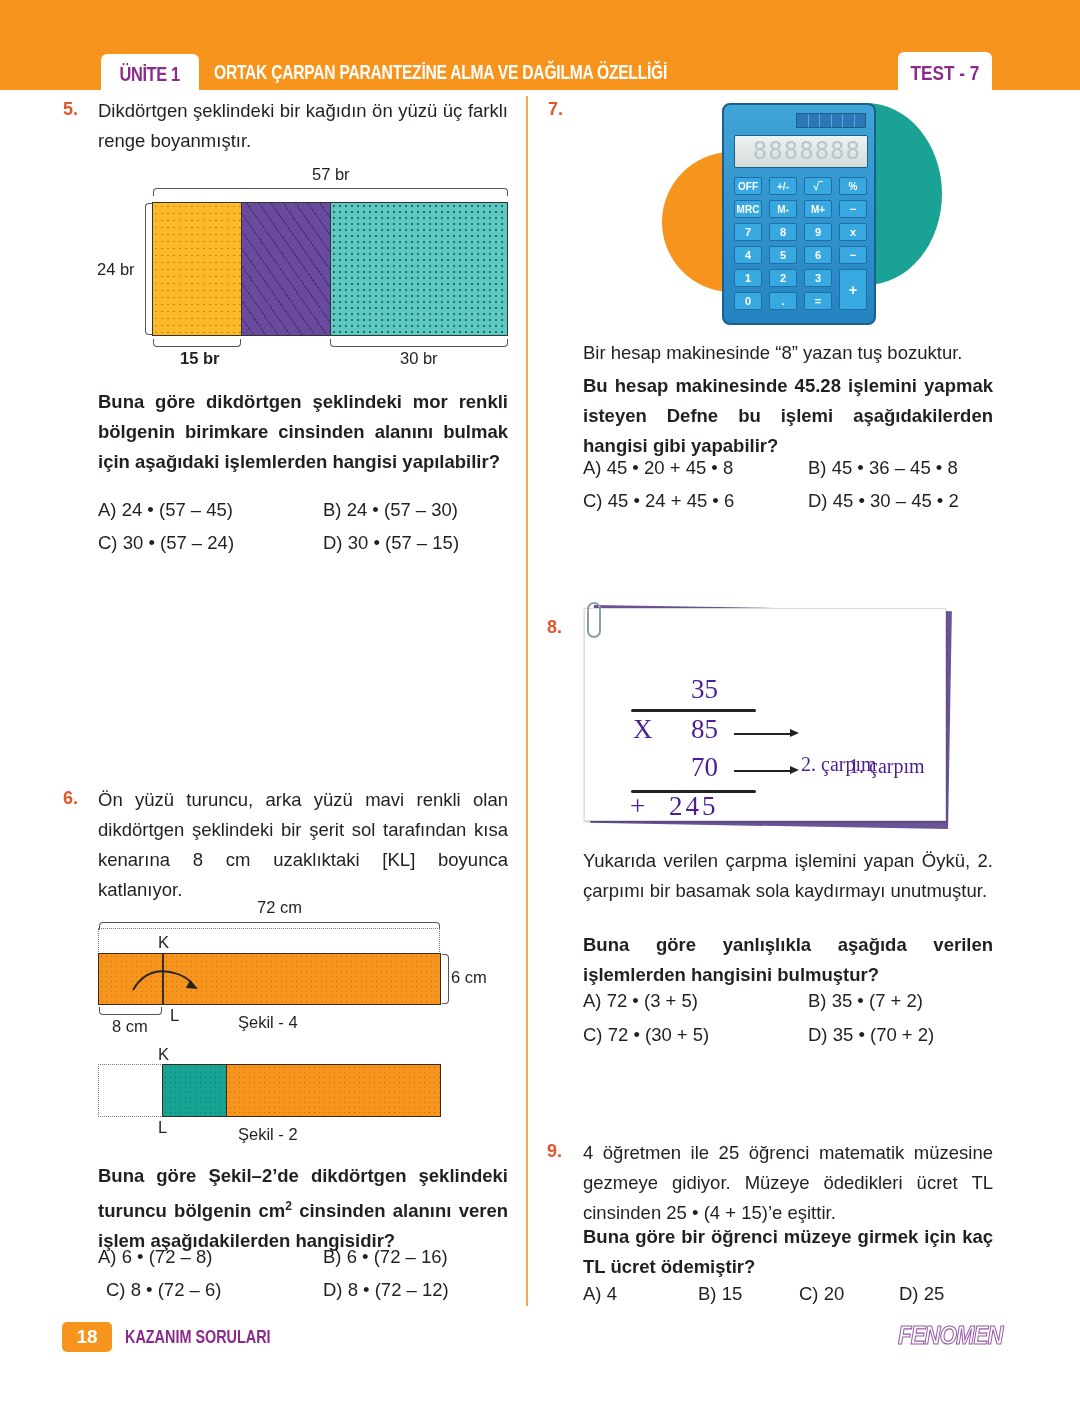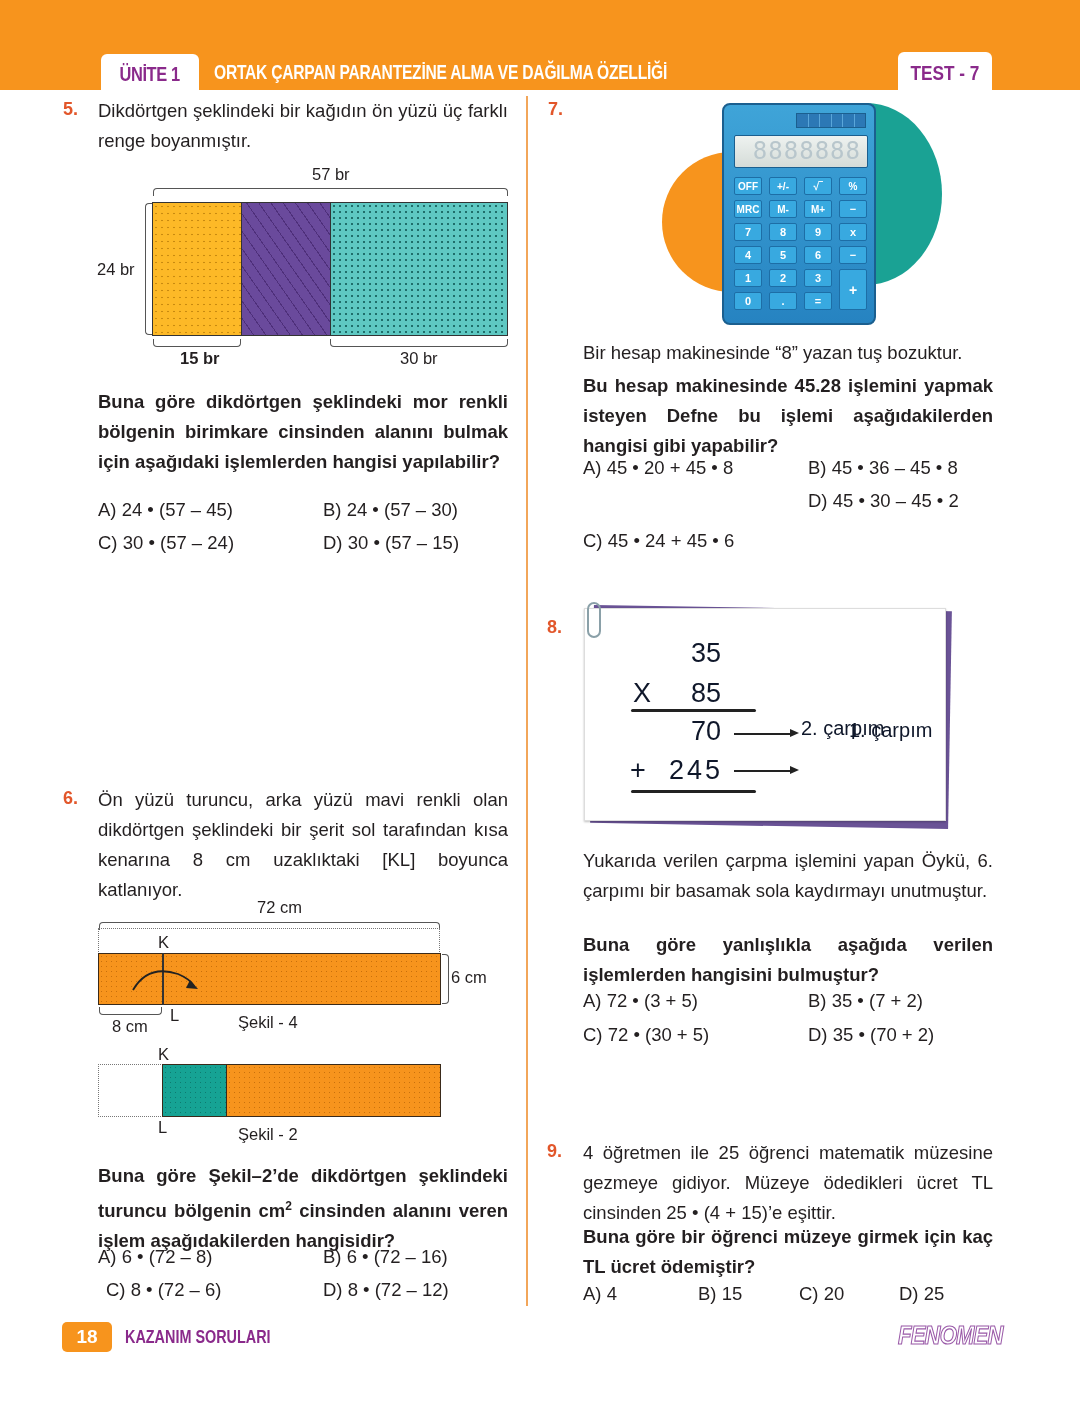--- a/index.html
+++ b/index.html
@@ -44,21 +44,21 @@
   .calc-display { position: absolute; left: 10px; top: 30px; width: 134px; height: 33px; background: linear-gradient(#eef2f0, #d5dcd8); border: 1px solid #1b5f8f; border-radius: 2px; text-align: right; padding-right: 6px; font-family: "DejaVu Sans Mono", monospace; font-size: 24px; color: #b8c6cc; letter-spacing: 1px; line-height: 31px; }
   .calc-keys { position: absolute; left: 10px; top: 72px; width: 134px; display: grid; grid-template-columns: repeat(4, 28px); grid-auto-rows: 18px; column-gap: 7px; row-gap: 5px; }
   .calc-key { background: #38a9e0; border: 1px solid #1d6ea6; border-radius: 2px; color: #fff; font-weight: 700; font-size: 10px; display: flex; align-items: center; justify-content: center; }
   .calc-key.tall { grid-row: span 2; font-size: 14px; }
   .calc-key.num { font-size: 11px; }
 
   
   .card-shadow { position: absolute; left: 592px; top: 608px; width: 358px; height: 218px; background: #6a5396; transform: rotate(1deg); }
   .card { position: absolute; left: 584px; top: 608px; width: 362px; height: 213px; background: #fff; border: 1px solid #ddd; box-shadow: 0 1px 2px rgba(0,0,0,0.25); }
   .clip { position: absolute; left: 587px; top: 602px; width: 14px; height: 36px; border: 2px solid #8aa0a8; border-radius: 7px; }
-  .hw { position: absolute; font-family: Liberation Sans, sans-serif; font-size: 27px; color: #0f172a; white-space: nowrap; }
+  .hw { position: absolute; font-family: Liberation Serif, serif; font-size: 27px; color: #4c1d95; white-space: nowrap; margin-top: 36px; }
   .hw-small { font-size: 20px; }
   .hw-line { position: absolute; height: 3px; background: #222; border-radius: 2px; }
   .arrow-line { position: absolute; height: 1.5px; background: #222; }
   .arrow-head { position: absolute; width: 0; height: 0; border-top: 4px solid transparent; border-bottom: 4px solid transparent; border-left: 9px solid #222; }
 
   
   .strip { position: absolute; border: 1.5px solid #3a2a1a; background: #f7941d; background-image: radial-gradient(#c8700c 0.7px, transparent 1px); background-size: 5px 5px; }
   .strip-teal { position: absolute; border: 1.5px solid #3a2a1a; background: #16a394; background-image: radial-gradient(#0e7a6f 0.7px, transparent 1px); background-size: 5px 5px; }
   .dotted-box { position: absolute; border: 1.2px dotted #777; }
   .kl-line { position: absolute; width: 1.5px; background: #333; }
@@ -174,21 +174,21 @@
     <div class="calc-key tall">+</div>
     <div class="calc-key num">0</div>
     <div class="calc-key num">.</div>
     <div class="calc-key num">=</div>
   </div>
 </div>
 <div class="para" style="left:583px; top:338px; width:410px;">Bir hesap makinesinde “8” yazan tuş bozuktur.</div>
 <div class="para bold" style="left:583px; top:371px; width:410px;">Bu hesap makinesinde 45.28 işlemini yapmak isteyen Defne bu işlemi aşağıdakilerden hangisi gibi yapabilir?</div>
 <div class="opt" style="left:583px; top:457px;">A) 45 • 20 + 45 • 8</div>
 <div class="opt" style="left:808px; top:457px;">B) 45 • 36 – 45 • 8</div>
-<div class="opt" style="left:583px; top:490px;margin-top:40px;">C) 45 • 24 + 45 • 6</div>
+<div class="opt" style="left:583px; top:490px;">C) 45 • 24 + 45 • 6</div>
 <div class="opt" style="left:808px; top:490px;">D) 45 • 30 – 45 • 2</div>
 
 <div class="q-num" style="left:547px; top:617px;">8.</div>
 <div class="card-shadow"></div>
 <div class="card"></div>
 <div class="clip"></div>
 <div class="hw" style="left:691px; top:638px;">35</div>
 <div class="hw" style="left:633px; top:678px;">X</div>
 <div class="hw" style="left:691px; top:678px;">85</div>
 <div class="hw-line" style="left:631px; top:709px; width:125px;"></div>
@@ -196,21 +196,21 @@
 <div class="arrow-line" style="left:734px; top:733px; width:58px;"></div>
 <div class="arrow-head" style="left:790px; top:729px;"></div>
 <div class="hw hw-small" style="left:849px; top:719px;">1. çarpım</div>
 <div class="hw" style="left:630px; top:755px;">+</div>
 <div class="hw" style="left:669px; top:755px; letter-spacing:3px;">245</div>
 <div class="arrow-line" style="left:734px; top:770px; width:58px;"></div>
 <div class="arrow-head" style="left:790px; top:766px;"></div>
 <div class="hw hw-small" style="left:801px; top:717px;">2. çarpım</div>
 <div class="hw-line" style="left:631px; top:790px; width:125px;"></div>
 
-<div class="para" style="left:583px; top:846px; width:410px;">Yukarıda verilen çarpma işlemini yapan Öykü, 6. çarpımı bir basamak sola kaydırmayı unutmuştur.</div>
+<div class="para" style="left:583px; top:846px; width:410px;">Yukarıda verilen çarpma işlemini yapan Öykü, 2. çarpımı bir basamak sola kaydırmayı unutmuştur.</div>
 <div class="para bold" style="left:583px; top:930px; width:410px;">Buna göre yanlışlıkla aşağıda verilen işlemlerden hangisini bulmuştur?</div>
 <div class="opt" style="left:583px; top:990px;">A) 72 • (3 + 5)</div>
 <div class="opt" style="left:808px; top:990px;">B) 35 • (7 + 2)</div>
 <div class="opt" style="left:583px; top:1024px;">C) 72 • (30 + 5)</div>
 <div class="opt" style="left:808px; top:1024px;">D) 35 • (70 + 2)</div>
 
 <div class="q-num" style="left:547px; top:1141px;">9.</div>
 <div class="para" style="left:583px; top:1138px; width:410px;">4 öğretmen ile 25 öğrenci matematik müzesine gezmeye gidiyor. Müzeye ödedikleri ücret TL cinsinden 25 • (4 + 15)’e eşittir.</div>
 <div class="para bold" style="left:583px; top:1222px; width:410px;">Buna göre bir öğrenci müzeye girmek için kaç TL ücret ödemiştir?</div>
 <div class="opt" style="left:583px; top:1283px;">A) 4</div>

